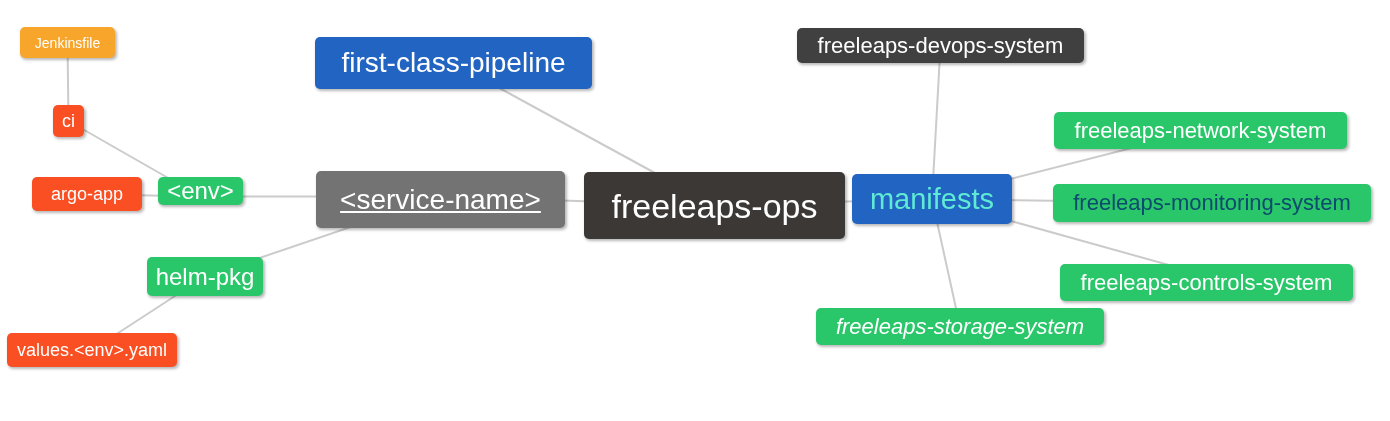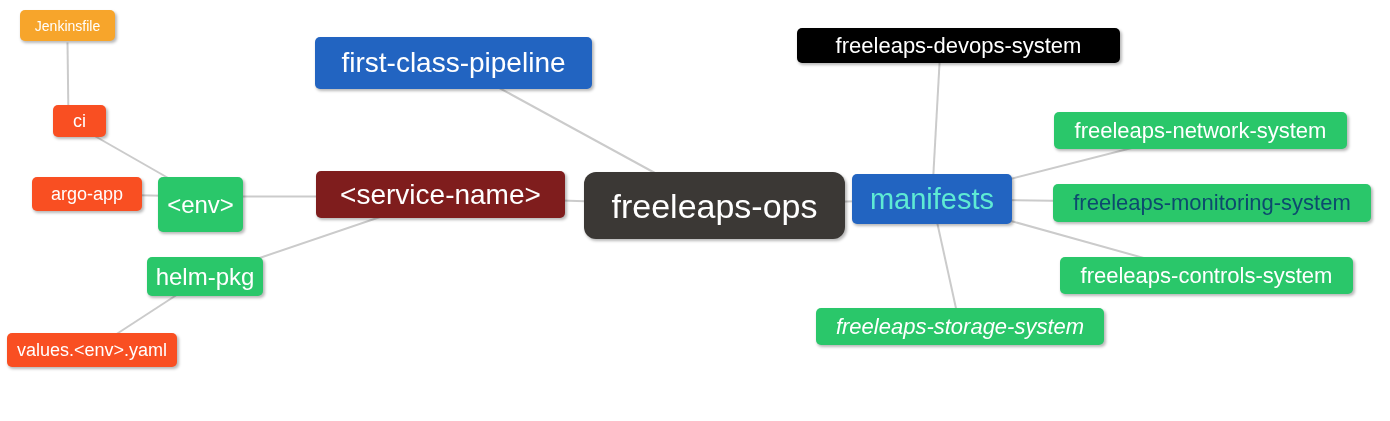--- a/index.html
+++ b/index.html
@@ -53,28 +53,28 @@
       <line x1="200.5" y1="196.5" x2="76.5" y2="194" stroke="#CBCBCB" stroke-width="2"></line>
       <line x1="68.5" y1="121" x2="67.5" y2="42.5" stroke="#CBCBCB" stroke-width="2"></line>
       <line x1="205" y1="276.5" x2="92" y2="350" stroke="#CBCBCB" stroke-width="2"></line>
       <line x1="932" y1="199" x2="940.5" y2="45.5" stroke="#CBCBCB" stroke-width="2"></line>
       <line x1="932" y1="199" x2="1200.5" y2="130.5" stroke="#CBCBCB" stroke-width="2"></line>
       <line x1="932" y1="199" x2="1212" y2="203" stroke="#CBCBCB" stroke-width="2"></line>
       <line x1="932" y1="199" x2="1206.5" y2="275.5" stroke="#CBCBCB" stroke-width="2"></line>
       <line x1="932" y1="199" x2="960" y2="326.5" stroke="#CBCBCB" stroke-width="2"></line>
     </svg>
 
-<div class="node" style="left: 584px; top: 172px; width: 261px; height: 67px; font-size: 34px; background: rgb(59, 56, 53); color: rgb(255, 255, 255); border-radius: 12px;">freeleaps-ops</div>
+<div class="node" style="left: 584px; top: 172px; width: 261px; height: 67px; font-size: 34px; background: rgb(59, 56, 53); color: rgb(255, 255, 255);">freeleaps-ops</div>
     <div class="node" style="left: 315px; top: 37px; width: 277px; height: 52px; font-size: 28px; background: rgb(34, 100, 193); color: rgb(255, 255, 255);">first-class-pipeline</div>
-    <div class="node" style="left: 316px; top: 171px; width: 249px; height: 47px; font-size: 28px; background: #7f1d1d; color: rgb(255, 255, 255);">&lt;service-name&gt;</div>
+    <div class="node" style="left: 316px; top: 171px; width: 249px; height: 57px; font-size: 28px; background: #737373; color: rgb(255, 255, 255); text-decoration: underline;">&lt;service-name&gt;</div>
     <div class="node" style="left: 852px; top: 174px; width: 160px; height: 50px; font-size: 29px; background: rgb(34, 100, 193); color: #5eead4;">manifests</div>
-    <div class="node" style="left: 158px; top: 177px; width: 85px; height: 55px; font-size: 24px; background: rgb(42, 199, 106); color: rgb(255, 255, 255);">&lt;env&gt;</div>
+    <div class="node" style="left: 158px; top: 177px; width: 85px; height: 28px; font-size: 24px; background: rgb(42, 199, 106); color: rgb(255, 255, 255);">&lt;env&gt;</div>
     <div class="node" style="left: 147px; top: 257px; width: 116px; height: 39px; font-size: 24px; background: rgb(42, 199, 106); color: rgb(255, 255, 255);">helm-pkg</div>
-    <div class="node" style="left: 53px; top: 105px; width: 53px; height: 32px; font-size: 18px; background: rgb(249, 79, 34); color: rgb(255, 255, 255);">ci</div>
+    <div class="node" style="left: 53px; top: 105px; width: 31px; height: 32px; font-size: 18px; background: rgb(249, 79, 34); color: rgb(255, 255, 255);">ci</div>
     <div class="node" style="left: 32px; top: 177px; width: 110px; height: 34px; font-size: 18px; background: rgb(249, 79, 34); color: rgb(255, 255, 255);">argo-app</div>
     <div class="node" style="left: 7px; top: 333px; width: 170px; height: 34px; font-size: 18px; background: rgb(249, 79, 34); color: rgb(255, 255, 255);">values.&lt;env&gt;.yaml</div>
-    <div class="node" style="left: 20px; top: 10px; width: 95px; height: 31px; font-size: 14px; background: rgb(247, 165, 43); color: rgb(255, 255, 255);">Jenkinsfile</div>
-    <div class="node" style="left: 797px; top: 28px; width: 323px; height: 35px; font-size: 22px; background: #000000; color: rgb(255, 255, 255);">freeleaps-devops-system</div>
+    <div class="node" style="left: 20px; top: 27px; width: 95px; height: 31px; font-size: 14px; background: rgb(247, 165, 43); color: rgb(255, 255, 255);">Jenkinsfile</div>
+    <div class="node" style="left: 797px; top: 28px; width: 287px; height: 35px; font-size: 22px; background: #404040; color: rgb(255, 255, 255);">freeleaps-devops-system</div>
     <div class="node" style="left: 1054px; top: 112px; width: 293px; height: 37px; font-size: 22px; background: rgb(42, 199, 106); color: rgb(255, 255, 255);">freeleaps-network-system</div>
     <div class="node" style="left: 1053px; top: 184px; width: 318px; height: 38px; font-size: 22px; background: rgb(42, 199, 106); color: #0c4a6e;">freeleaps-monitoring-system</div>
-    <div class="node" style="left: 1060px; top: 257px; width: 293px; height: 37px; font-size: 22px; background: rgb(42, 199, 106); color: rgb(255, 255, 255);">freeleaps-controls-system</div>
+    <div class="node" style="left: 1060px; top: 264px; width: 293px; height: 37px; font-size: 22px; background: rgb(42, 199, 106); color: rgb(255, 255, 255);">freeleaps-controls-system</div>
     <div class="node" style="left: 816px; top: 308px; width: 288px; height: 37px; font-size: 22px; background: rgb(42, 199, 106); color: rgb(255, 255, 255); font-style: italic;">freeleaps-storage-system</div>
   </div>
 
 </body></html>

